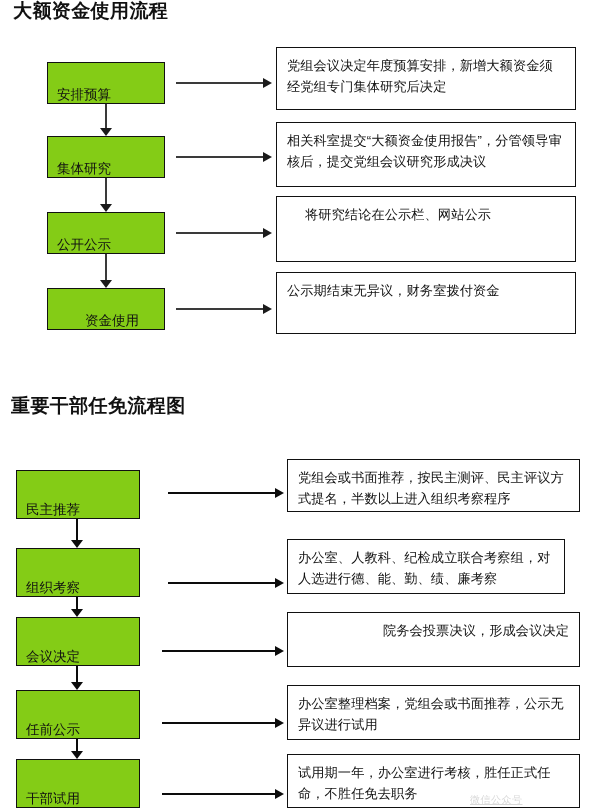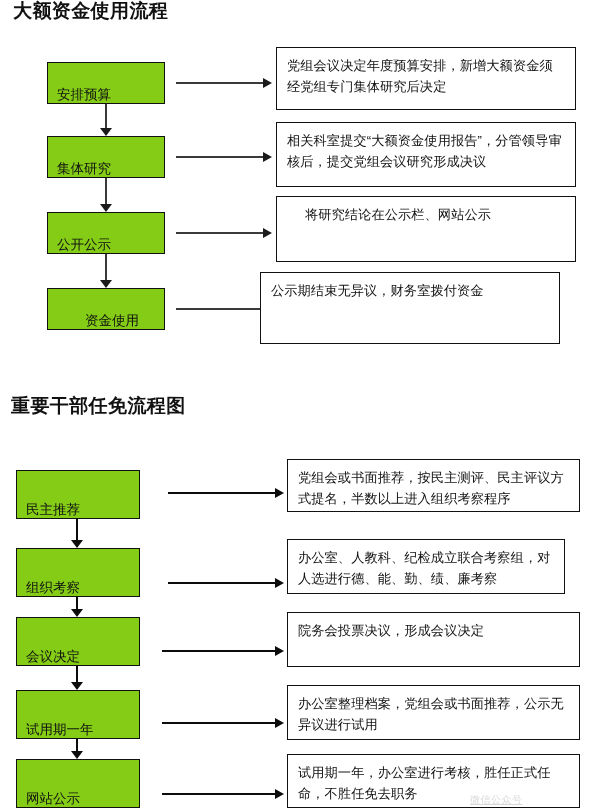--- a/index.html
+++ b/index.html
@@ -165,40 +165,40 @@
 
   <div class="desc-box" style="left:276px; top:47px; width:300px; height:63px;">
     <div class="desc-text">党组会议决定年度预算安排，新增大额资金须经党组专门集体研究后决定</div>
   </div>
   <div class="desc-box" style="left:276px; top:122px; width:300px; height:65px;">
     <div class="desc-text">相关科室提交“大额资金使用报告”，分管领导审核后，提交党组会议研究形成决议</div>
   </div>
   <div class="desc-box" style="left:276px; top:196px; width:300px; height:66px;padding-left:28px;">
     <div class="desc-text">将研究结论在公示栏、网站公示</div>
   </div>
-  <div class="desc-box" style="left:260px; top:272px; width:300px; height:72px;">
+  <div class="desc-box" style="left:276px; top:272px; width:300px; height:62px;">
     <div class="desc-text">公示期结束无异议，财务室拨付资金</div>
   </div>
 
   <div class="chart-title" style="left:11px; top:398px;">重要干部任免流程图</div>
 
   <div class="node-box" style="left:16px; top:470px; width:124px; height:49px;">
     <span class="node-label">民主推荐</span>
   </div>
   <div class="node-box" style="left:16px; top:548px; width:124px; height:49px;">
     <span class="node-label">组织考察</span>
   </div>
   <div class="node-box" style="left:16px; top:617px; width:124px; height:49px;">
     <span class="node-label">会议决定</span>
   </div>
   <div class="node-box" style="left:16px; top:690px; width:124px; height:49px;">
-    <span class="node-label">试用期一年</span>
+    <span class="node-label">任前公示</span>
   </div>
   <div class="node-box" style="left:16px; top:759px; width:124px; height:49px;">
-    <span class="node-label">网站公示</span>
+    <span class="node-label">干部试用</span>
   </div>
 
   <div class="v-arrow dark" style="left:71px; top:519px; height:29px;">
     <div class="shaft" style="height:21px;"></div>
     <div class="head" style="top:21px;"></div>
   </div>
   <div class="v-arrow dark" style="left:71px; top:597px; height:20px;">
     <div class="shaft" style="height:12px;"></div>
     <div class="head" style="top:12px;"></div>
   </div>
@@ -231,21 +231,21 @@
     <div class="shaft" style="width:113px;"></div>
     <div class="head" style="left:113px;"></div>
   </div>
 
   <div class="desc-box" style="left:287px; top:459px; width:293px; height:53px;">
     <div class="desc-text">党组会或书面推荐，按民主测评、民主评议方式提名，半数以上进入组织考察程序</div>
   </div>
   <div class="desc-box" style="left:287px; top:539px; width:278px; height:55px;">
     <div class="desc-text">办公室、人教科、纪检成立联合考察组，对人选进行德、能、勤、绩、廉考察</div>
   </div>
-  <div class="desc-box" style="left:287px; top:612px; width:293px; height:55px;">
+  <div class="desc-box" style="left:287px; top:612px; width:293px; height:55px;text-align:right;">
     <div class="desc-text">院务会投票决议，形成会议决定</div>
   </div>
   <div class="desc-box" style="left:287px; top:685px; width:293px; height:55px;">
     <div class="desc-text">办公室整理档案，党组会或书面推荐，公示无异议进行试用</div>
   </div>
   <div class="desc-box" style="left:287px; top:754px; width:293px; height:54px;">
     <div class="desc-text">试用期一年，办公室进行考核，胜任正式任命，不胜任免去职务</div>
   </div>
 
   <div class="watermark" style="left:470px; top:793px;text-decoration:underline;">微信公众号</div>

